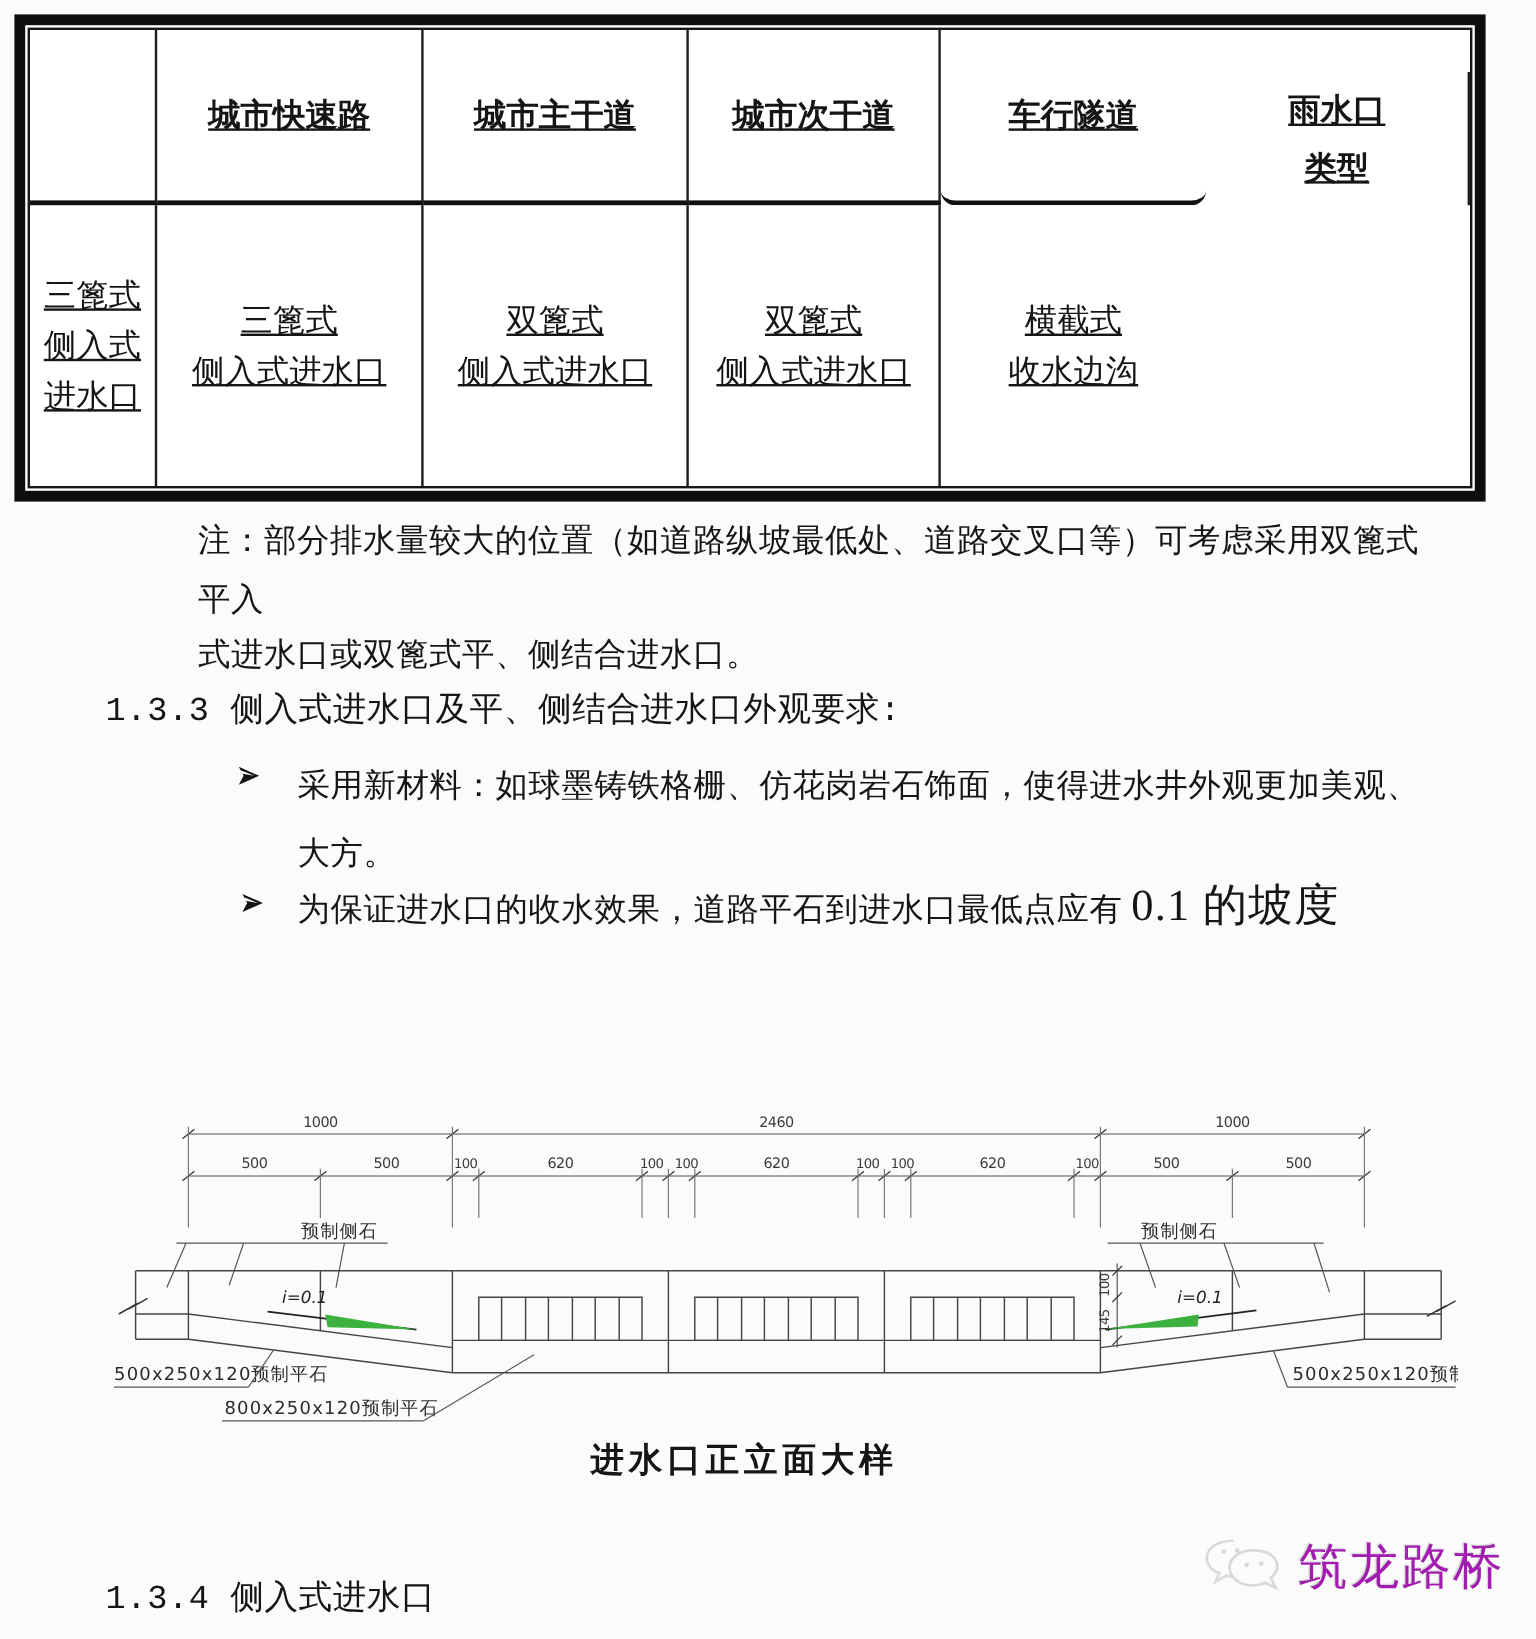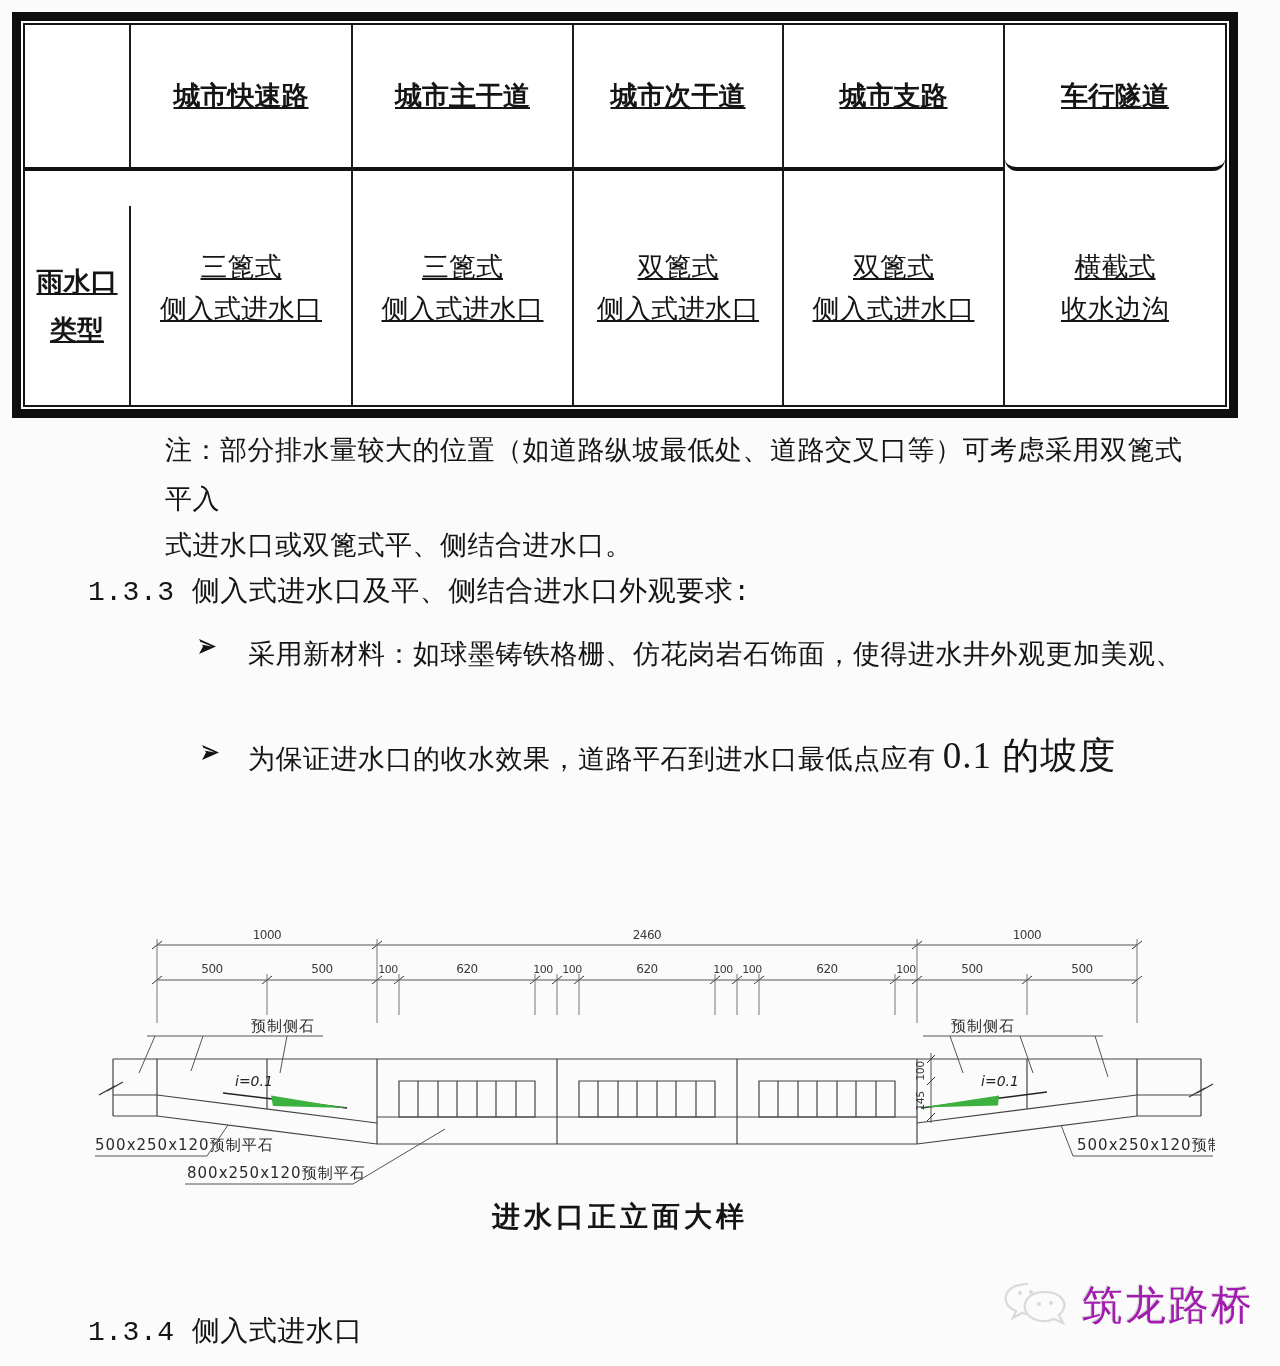--- a/index.html
+++ b/index.html
@@ -70,21 +70,20 @@
 </style>
 </head>
 <body>
 
 <div class="abs tbl-outer">
   <div class="tbl-inner">
     <div class="cell hdr"></div>
     <div class="cell hdr">城市快速路</div>
     <div class="cell hdr">城市主干道</div>
     <div class="cell hdr">城市次干道</div>
-    <div class="cell hdr">城市支路</div>
     <div class="cell hdr last">车行隧道</div>
 
     <div class="cell rowhdr">
       <div>雨水口</div>
       <div>类型</div>
     </div>
     <div class="cell">
       <div>三篦式</div>
       <div>侧入式进水口</div>
     </div>
@@ -112,20 +111,21 @@
 <div class="abs doc" style="left:165px;top:527px;">式进水口或双篦式平、侧结合进水口。</div>
 
 <div class="abs doc doc-lg" style="left:88px;top:572px;">1.3.3 侧入式进水口及平、侧结合进水口外观要求:</div>
 
 <svg class="abs marker" style="left:198px;top:638px;" viewBox="0 0 19 17">
   <polygon points="1,1 18,8.5 1,16 5,8.5" fill="#141414"></polygon>
   <polygon points="3,4 14,8.5 3,6.5" fill="#ffffff"></polygon>
 </svg>
 <div class="abs doc bullet-block" style="left:248px;top:626px;">
   <div>采用新材料：如球墨铸铁格栅、仿花岗岩石饰面，使得进水井外观更加美观、</div>
+  <div>大方。</div>
 </div>
 
 <svg class="abs marker" style="left:201px;top:744px;" viewBox="0 0 19 17">
   <polygon points="1,1 18,8.5 1,16 5,8.5" fill="#141414"></polygon>
   <polygon points="3,4 14,8.5 3,6.5" fill="#ffffff"></polygon>
 </svg>
 <div class="abs doc" style="left:248px;top:733px;line-height:46px;">
   <span>为保证进水口的收水效果，道路平石到进水口最低点应有 </span><span class="emph-big">0.1 的坡度</span>
 </div>
 

